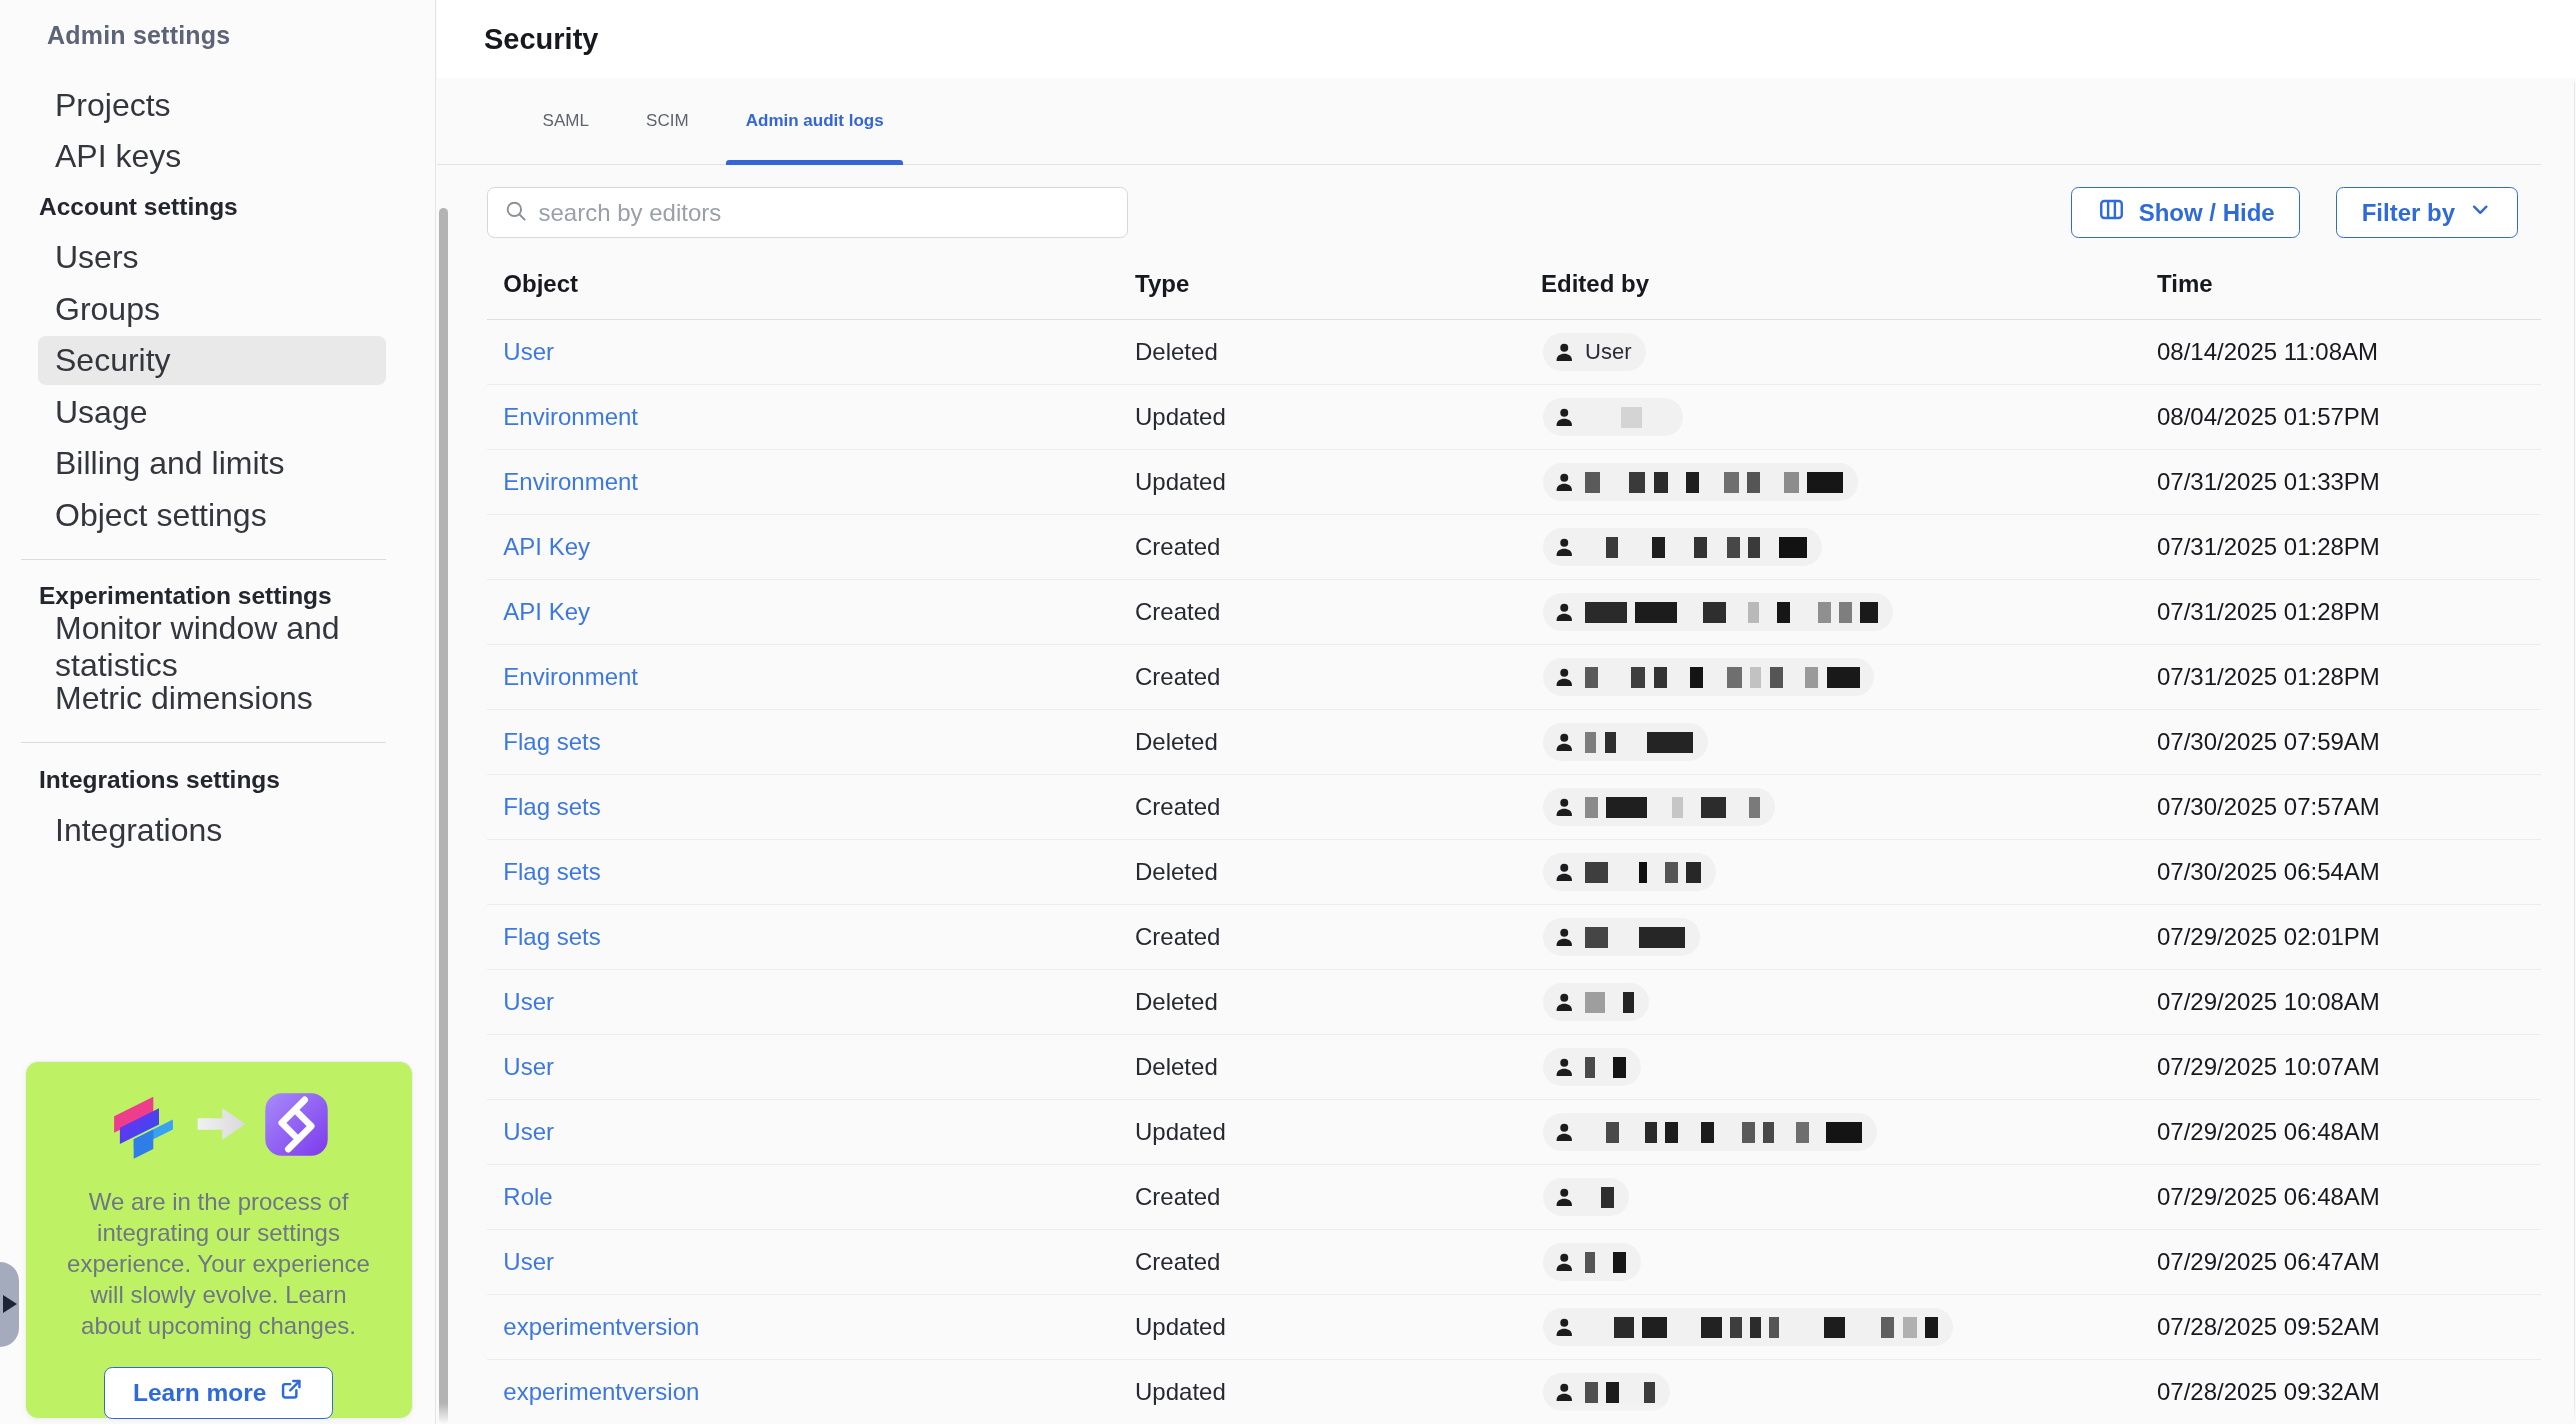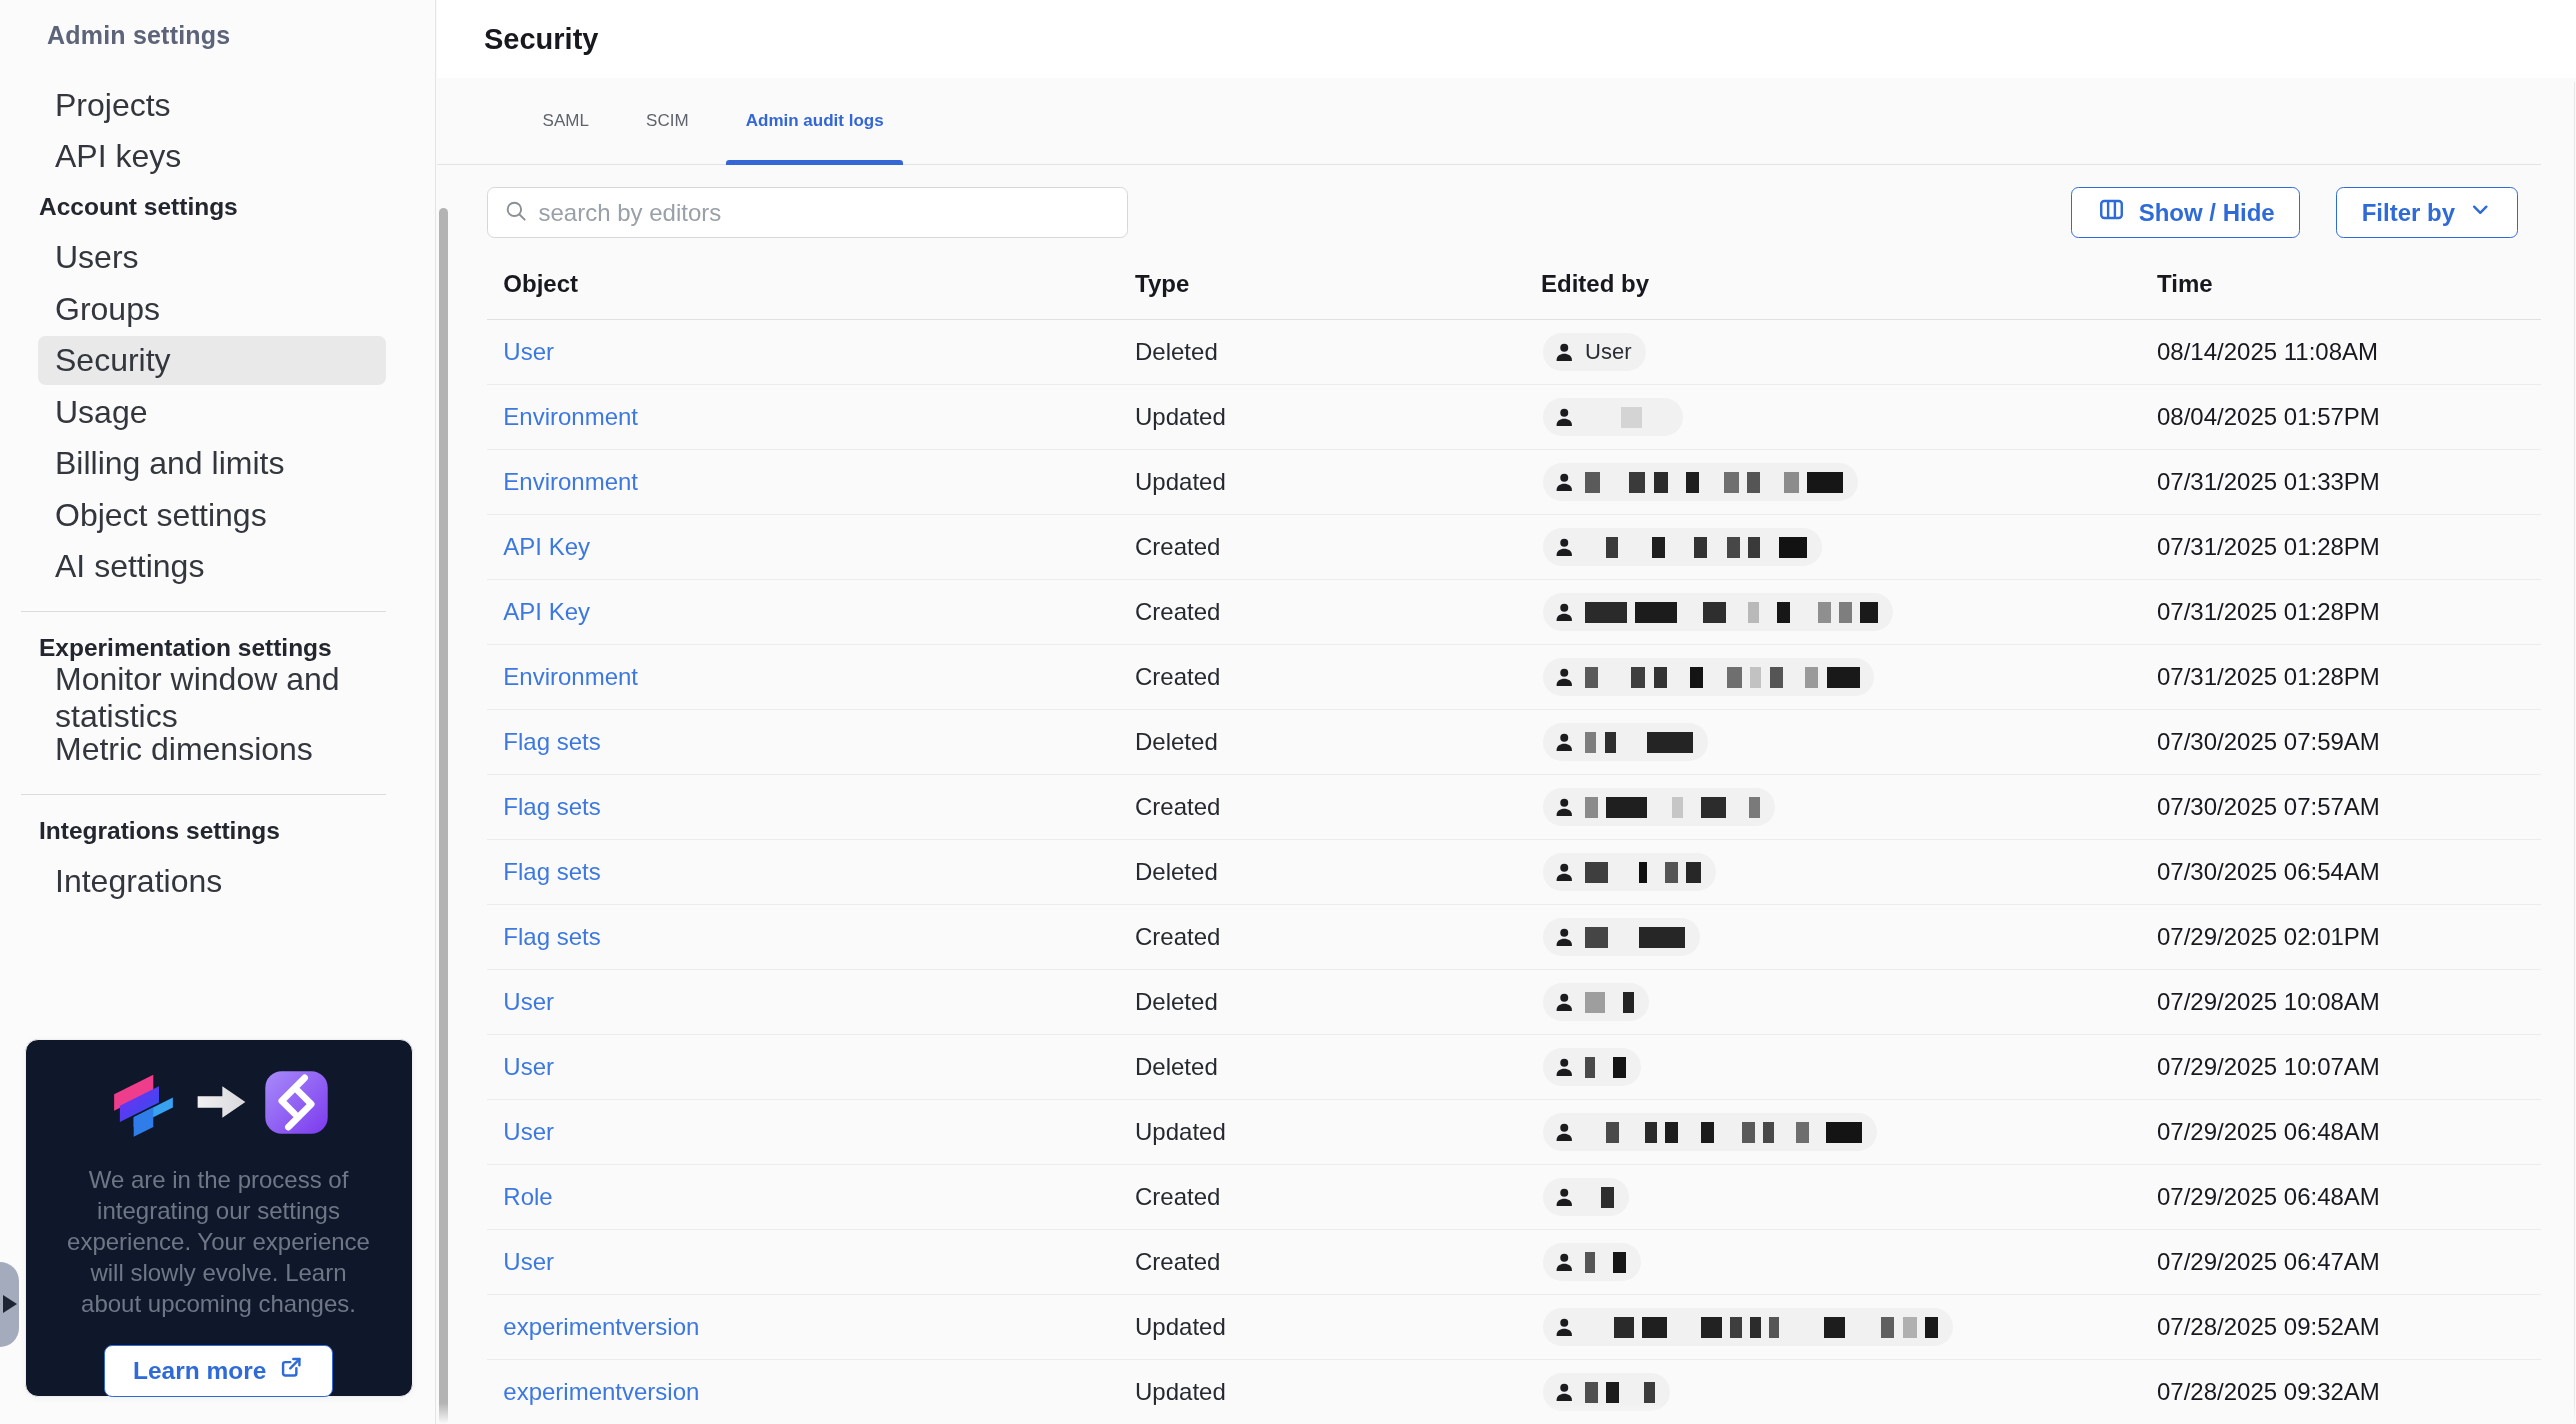--- a/index.html
+++ b/index.html
@@ -12,22 +12,22 @@
              background:#fbfbfb; border-right:0.8px solid #e4e4e4; }
   .sb-title { padding:21px 0 0 47px; font-size:25px; font-weight:700; color:#5d6479; letter-spacing:0.2px; }
   .sb-nav { padding-top:28px; }
   .sb-heading { margin-left:39px; height:47px; display:flex; align-items:center;
                 font-size:24.5px; font-weight:700; color:#23262e; }
   .sb-item { margin:2.5px 49px 2.5px 38px; height:49px; display:flex; align-items:center;
              padding-left:17px; border-radius:7.4px; font-size:32px; color:#33363d; cursor:pointer; }
   .sb-item.active { background:#e9e9ea; }
   .sb-divider { height:0.8px; background:#dcdcdc; margin:19.6px 49px 13px 21px; }
 
-  .promo { position:absolute; left:24.5px; bottom:27px; width:388px; height:358px;
-           background:#0f172a; border:0.8px solid #efeff2; border-radius:13px;
+  .promo { position:absolute; left:24.5px; bottom:5px; width:388px; height:358px;
+           background:#bef264; border:0.8px solid #efeff2; border-radius:13px;
            box-shadow:0 1.6px 6.5px rgba(0,0,0,.04); text-align:center; }
   .promo-logos { display:flex; align-items:center; justify-content:center; gap:14.7px; margin-top:24.5px; }
   .promo-text { margin:21px auto 0; width:320px; font-size:24px; line-height:31px; color:#6f7787; white-space:pre-line; }
   .learn-btn { margin-top:26px; display:inline-flex; align-items:center; gap:13px; height:52px; padding:0 28px;
                background:#fff; border:1.6px solid #2f6bd8; border-radius:8.2px;
                font-family:inherit; font-size:24.5px; font-weight:700; color:#2f6bd8; cursor:pointer; }
 
   .sb-scroll-thumb { position:absolute; left:439px; top:208px; width:9px; height:1216px;
                      background:#b3b3b3; border-radius:4.9px; }
   .drawer-handle { position:absolute; left:0; top:1262px; width:19px; height:85px;
@@ -92,21 +92,20 @@
     <nav class="sb-nav" id="sb-nav">
         <div class="sb-item">Projects</div>
         <div class="sb-item">API keys</div>
         <div class="sb-heading">Account settings</div>
         <div class="sb-item">Users</div>
         <div class="sb-item">Groups</div>
         <div class="sb-item active">Security</div>
         <div class="sb-item">Usage</div>
         <div class="sb-item">Billing and limits</div>
         <div class="sb-item">Object settings</div>
-        <div class="sb-item">AI settings</div>
         <div class="sb-divider"></div>
         <div class="sb-heading">Experimentation settings</div>
         <div class="sb-item">Monitor window and statistics</div>
         <div class="sb-item">Metric dimensions</div>
         <div class="sb-divider"></div>
         <div class="sb-heading">Integrations settings</div>
         <div class="sb-item">Integrations</div>
       </nav>
 
     <div class="promo">

